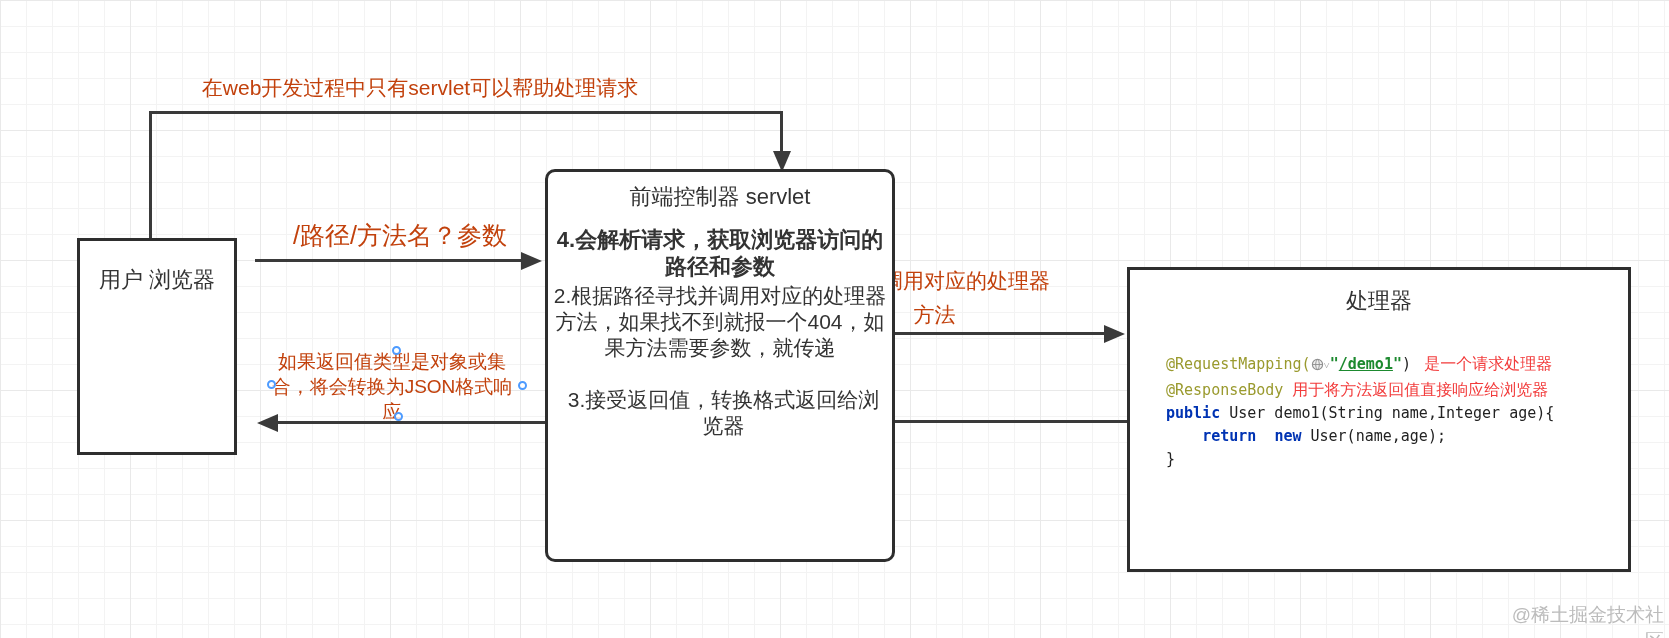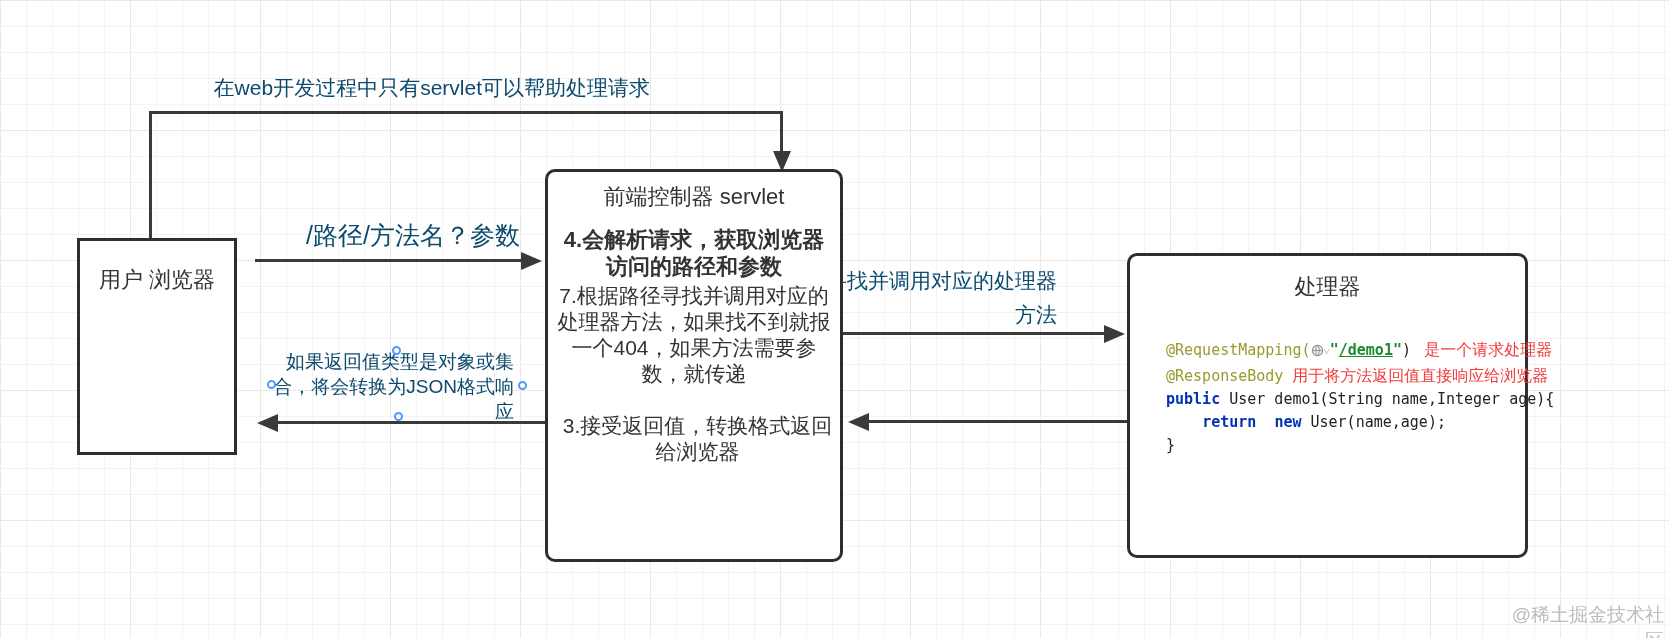--- a/index.html
+++ b/index.html
@@ -14,21 +14,21 @@
       linear-gradient(90deg,#f3f3f3 1px, transparent 1px);
     background-size:130px 130px,130px 130px,26px 26px,26px 26px;
   }
   .box{position:absolute;background:#fff;border:3px solid #2e2e2e;box-sizing:border-box;}
   .rounded{border-radius:10px;}
   .seg{position:absolute;background:#3a3a3a;}
   .ah{position:absolute;width:0;height:0;}
   .ah-right{border-top:9px solid transparent;border-bottom:9px solid transparent;border-left:21px solid #3a3a3a;}
   .ah-left{border-top:9px solid transparent;border-bottom:9px solid transparent;border-right:21px solid #3a3a3a;}
   .ah-down{border-left:9px solid transparent;border-right:9px solid transparent;border-top:21px solid #3a3a3a;}
-  .lbl{position:absolute;text-align:right;color:#0c4a6e;}
+  .lbl{position:absolute;text-align:center;color:#c2410c;}
   .dot{position:absolute;width:9px;height:9px;border:2px solid #4d9bff;border-radius:50%;background:rgba(255,255,255,.7);box-sizing:border-box;}
   .browser-label{padding-top:24px;text-align:center;font-size:22px;}
   .sv-title{margin-top:10px;text-align:center;font-size:22px;}
   .sv-step{text-align:center;padding:0 5px;}
   .step1{margin-top:14px;font-weight:bold;font-size:22px;line-height:27px;}
   .step2{margin-top:3px;font-size:21px;line-height:26px;}
   .step3{margin-top:26px;font-size:21px;line-height:26px;padding-left:12px;}
   .hd-title{padding-top:16px;text-align:center;font-size:22px;}
   .code{position:absolute;left:36px;top:82px;font-family:"DejaVu Sans Mono",monospace;font-size:15px;line-height:23px;color:#222;}
   .cl{white-space:pre;}
@@ -66,28 +66,28 @@
 <div class="ah ah-right" style="left:1104px;top:325px;"></div>
 <div class="lbl" style="left:812px;top:264px;width:245px;font-size:21px;line-height:34px;">寻找并调用对应的处理器方法</div>
 
 <div class="seg" style="left:868px;top:420px;width:259px;height:3px;"></div>
 <div class="ah ah-left" style="left:848px;top:413px;"></div>
 
 <div class="box" style="left:77px;top:238px;width:160px;height:217px;">
   <div class="browser-label">用户 浏览器</div>
 </div>
 
-<div class="box rounded" style="left:545px;top:169px;width:298px;height:393px;">
+<div class="box rounded" style="left:545px;top:169px;width:350px;height:393px;">
   <div class="sv-title">前端控制器 servlet</div>
   <div class="sv-step step1">4.会解析请求，获取浏览器访问的路径和参数</div>
-  <div class="sv-step step2">7.根据路径寻找并调用对应的处理器方法，如果找不到就报一个404，如果方法需要参数，就传递</div>
+  <div class="sv-step step2">2.根据路径寻找并调用对应的处理器方法，如果找不到就报一个404，如果方法需要参数，就传递</div>
   <div class="sv-step step3">3.接受返回值，转换格式返回给浏览器</div>
 </div>
 
-<div class="box" style="left:1127px;top:253px;width:401px;height:305px;border-radius:10px;">
+<div class="box" style="left:1127px;top:267px;width:504px;height:305px;">
   <div class="hd-title">处理器</div>
   <div class="code">
     <div class="cl"><span class="tk-ann">@RequestMapping(</span><span class="inlay"><svg width="13" height="13" viewBox="0 0 14 14">
             <circle cx="7" cy="7" r="5.5" fill="#efefef" stroke="#909090" stroke-width="1.2"></circle>
             <path d="M1.5 7h11 M7 1.5c2.6 2.2 2.6 8.8 0 11 M7 1.5c-2.6 2.2-2.6 8.8 0 11" stroke="#909090" fill="none" stroke-width="1"></path>
           </svg><span class="chev">˅</span></span><span class="tk-str">"</span><span class="tk-str tk-link">/demo1</span><span class="tk-str">"</span><span>)</span><span class="tk-red">   是一个请求处理器</span></div>
     <div class="cl"><span class="tk-ann">@ResponseBody</span><span class="tk-red">  用于将方法返回值直接响应给浏览器</span></div>
     <div class="cl"><span class="tk-kw">public</span><span> User demo1(String name,Integer age){</span></div>
     <div class="cl"><span>    </span><span class="tk-kw">return</span><span>  </span><span class="tk-kw">new</span><span> User(name,age);</span></div>
     <div class="cl"><span>}</span></div>

